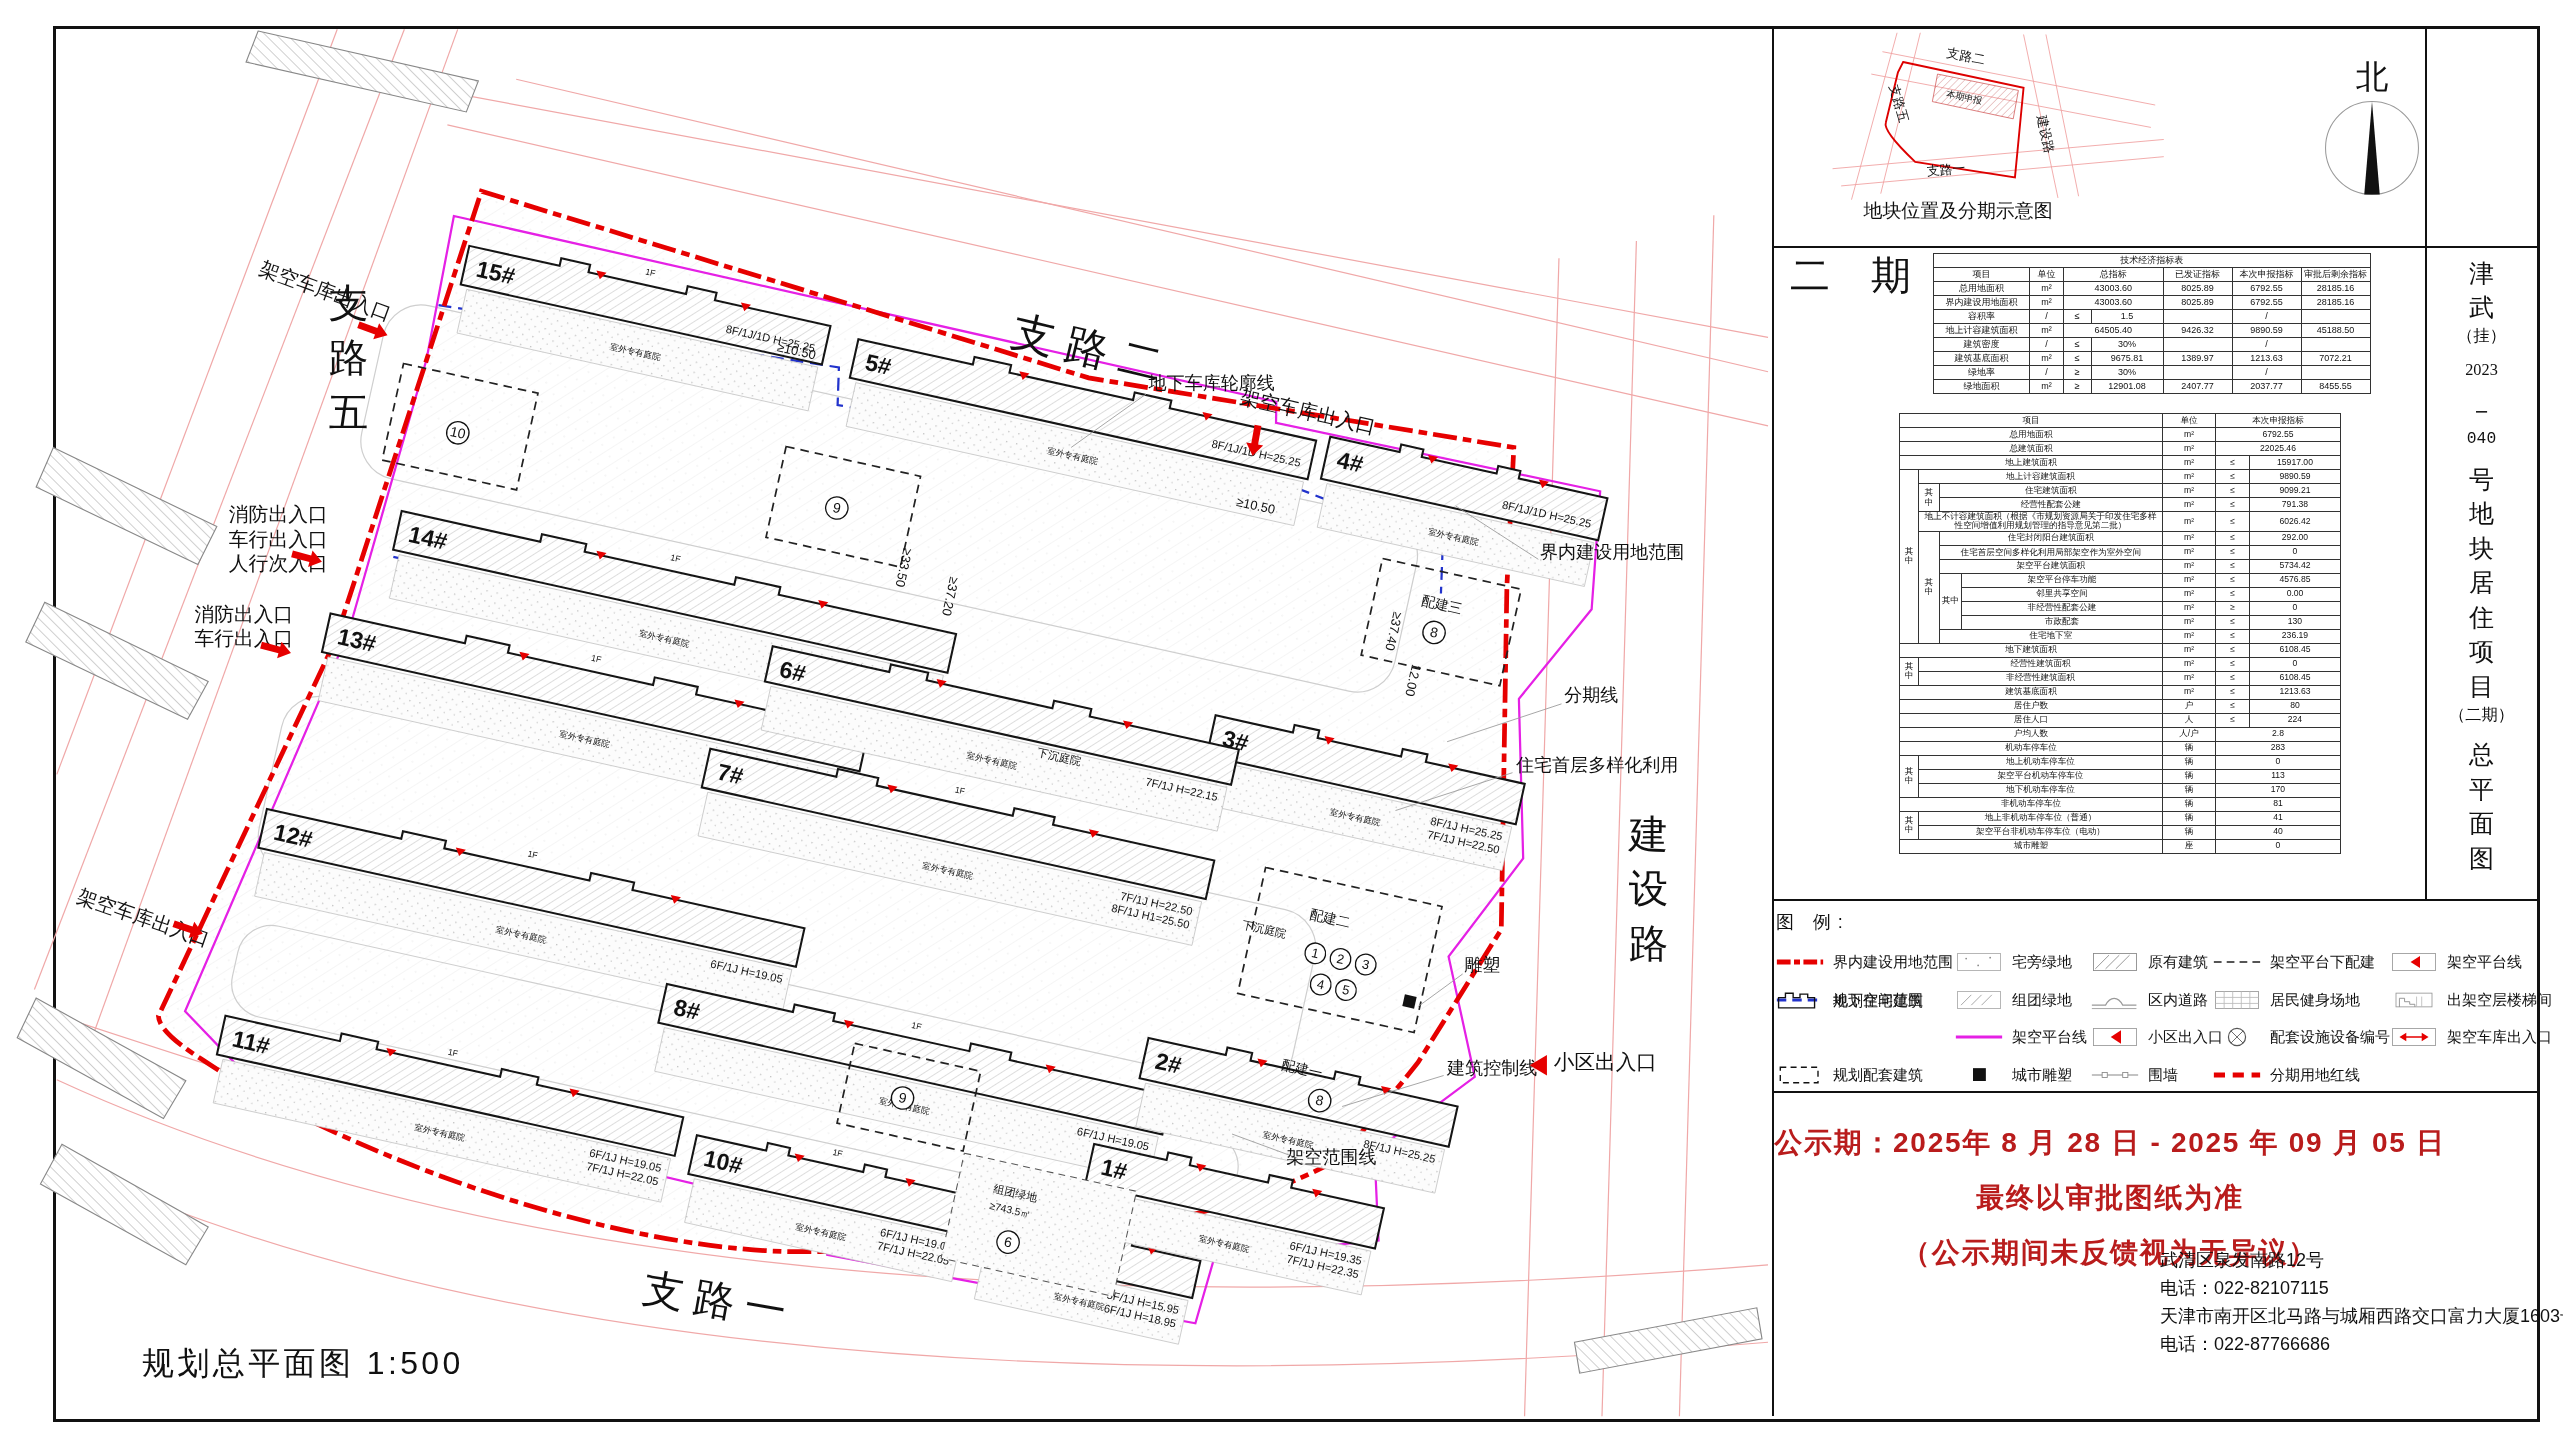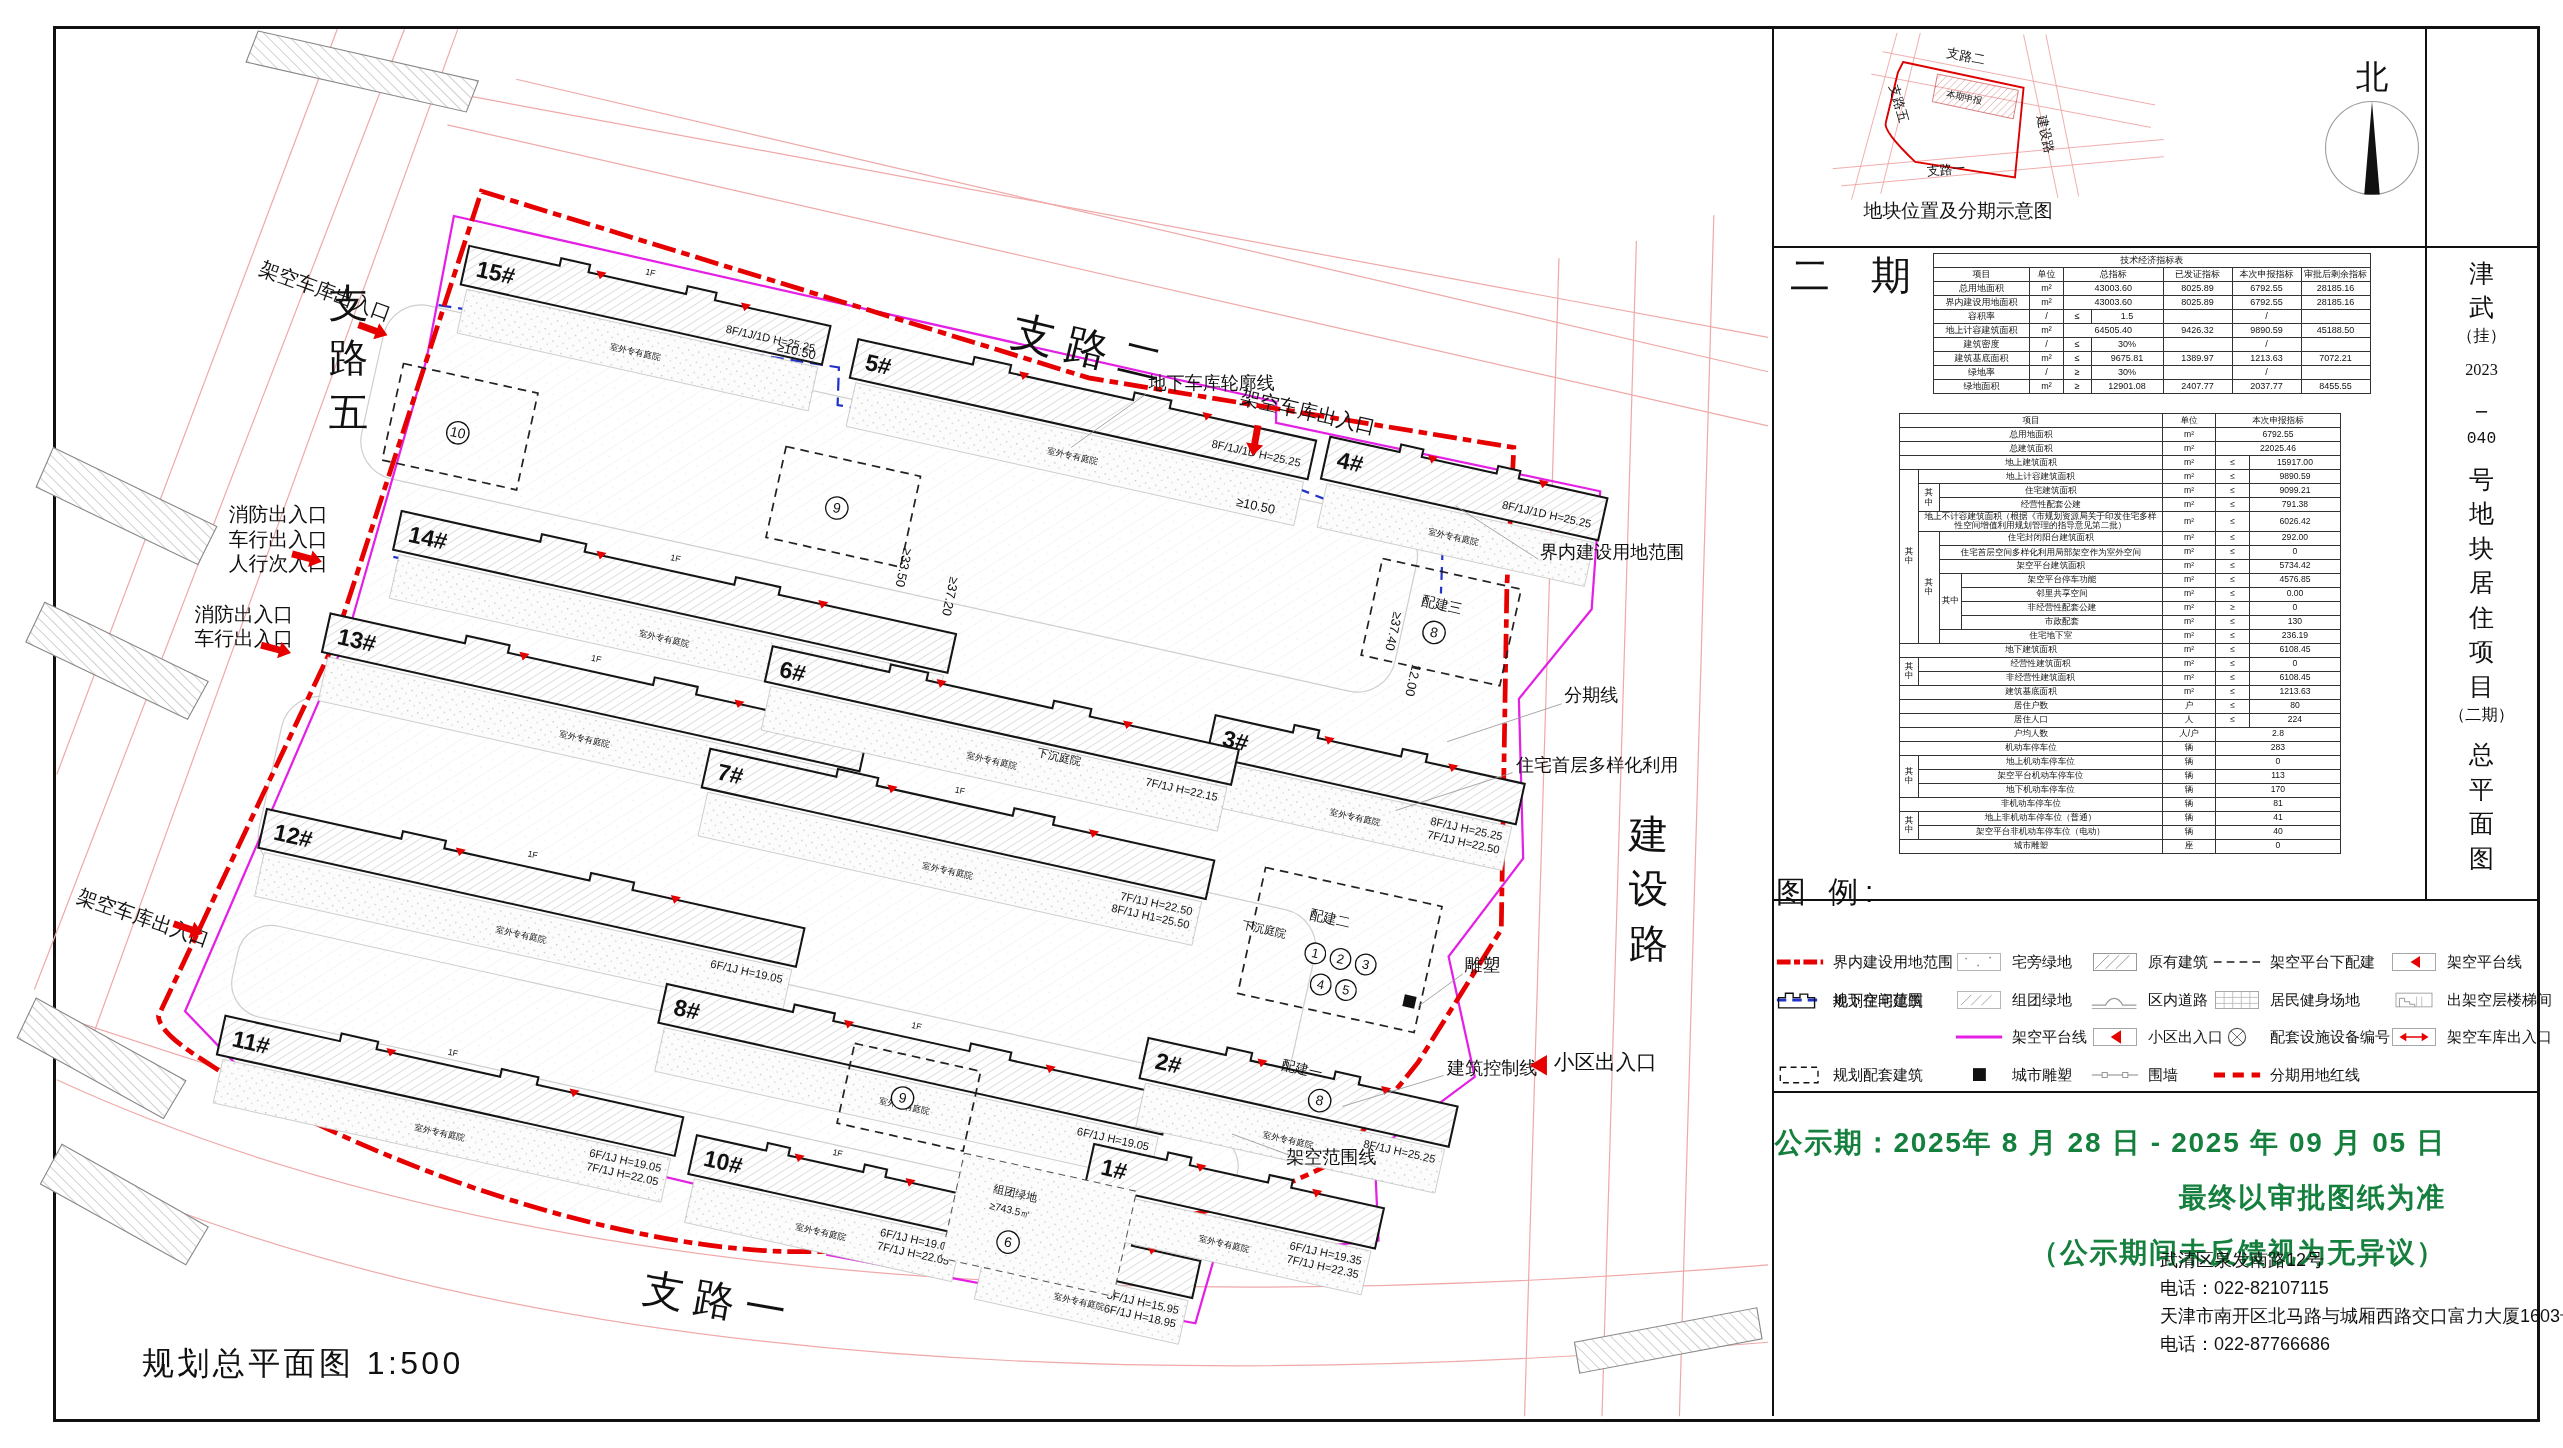--- a/index.html
+++ b/index.html
@@ -10,25 +10,25 @@
   svg text{font-family:"Liberation Sans",sans-serif;fill:#111;}
   .panel-text{position:absolute;color:#111;}
   #phase-big{left:1790px;top:248px;font-size:40px;letter-spacing:15.5px;font-family:"Liberation Serif",serif;}
   table{border-collapse:collapse;table-layout:fixed;}
   td{border:0.9px solid #333;font-size:9px;text-align:center;padding:0 1.7px;height:13px;line-height:1.15;color:#111;
      overflow:hidden;}
   #t1{position:absolute;left:1901px;top:253px;width:437px;margin-left:32px;}
   #t2{position:absolute;left:1899px;top:413px;width:442px;}
   #t2 td{font-size:8.6px;}
   td.sm{font-size:7.3px;line-height:1.1;}
-  #legend-heading{left:1776px;top:872px;font-size:30px;letter-spacing:6.9px;text-align:center;}
+  #legend-heading{left:1776px;top:910px;font-size:18px;letter-spacing:6.9px;text-align:center;}
   .leg-item{position:absolute;height:34px;display:flex;align-items:center;}
   .leg-icon{width:52px;height:24px;flex:0 0 52px;margin-right:6.9px;}
   .leg-label{font-size:15px;white-space:nowrap;color:#111;}
-  #notice{position:absolute;left:1774px;top:1115px;width:672px;text-align:right;font-weight:bold;color:#15803d;}
+  #notice{position:absolute;left:1774px;top:1115px;width:672px;text-align:center;font-weight:bold;color:#b91c1c;}
   #notice .nl{font-size:28px;line-height:55px;letter-spacing:1.7px;}
   .contact-col{position:absolute;top:1246px;font-size:18px;line-height:28px;color:#111;white-space:nowrap;}
   #contact-left{left:1889px;}
   #contact-right{left:2160px;}
   #title-strip{position:absolute;left:2425px;top:26px;width:113px;height:873px;}
   .tk{position:absolute;width:113px;text-align:center;font-family:"Liberation Serif",serif;color:#111;}
   #scale-label{left:142px;top:1342px;font-size:32px;letter-spacing:3.4px;}
 </style>
 </head>
 <body>

